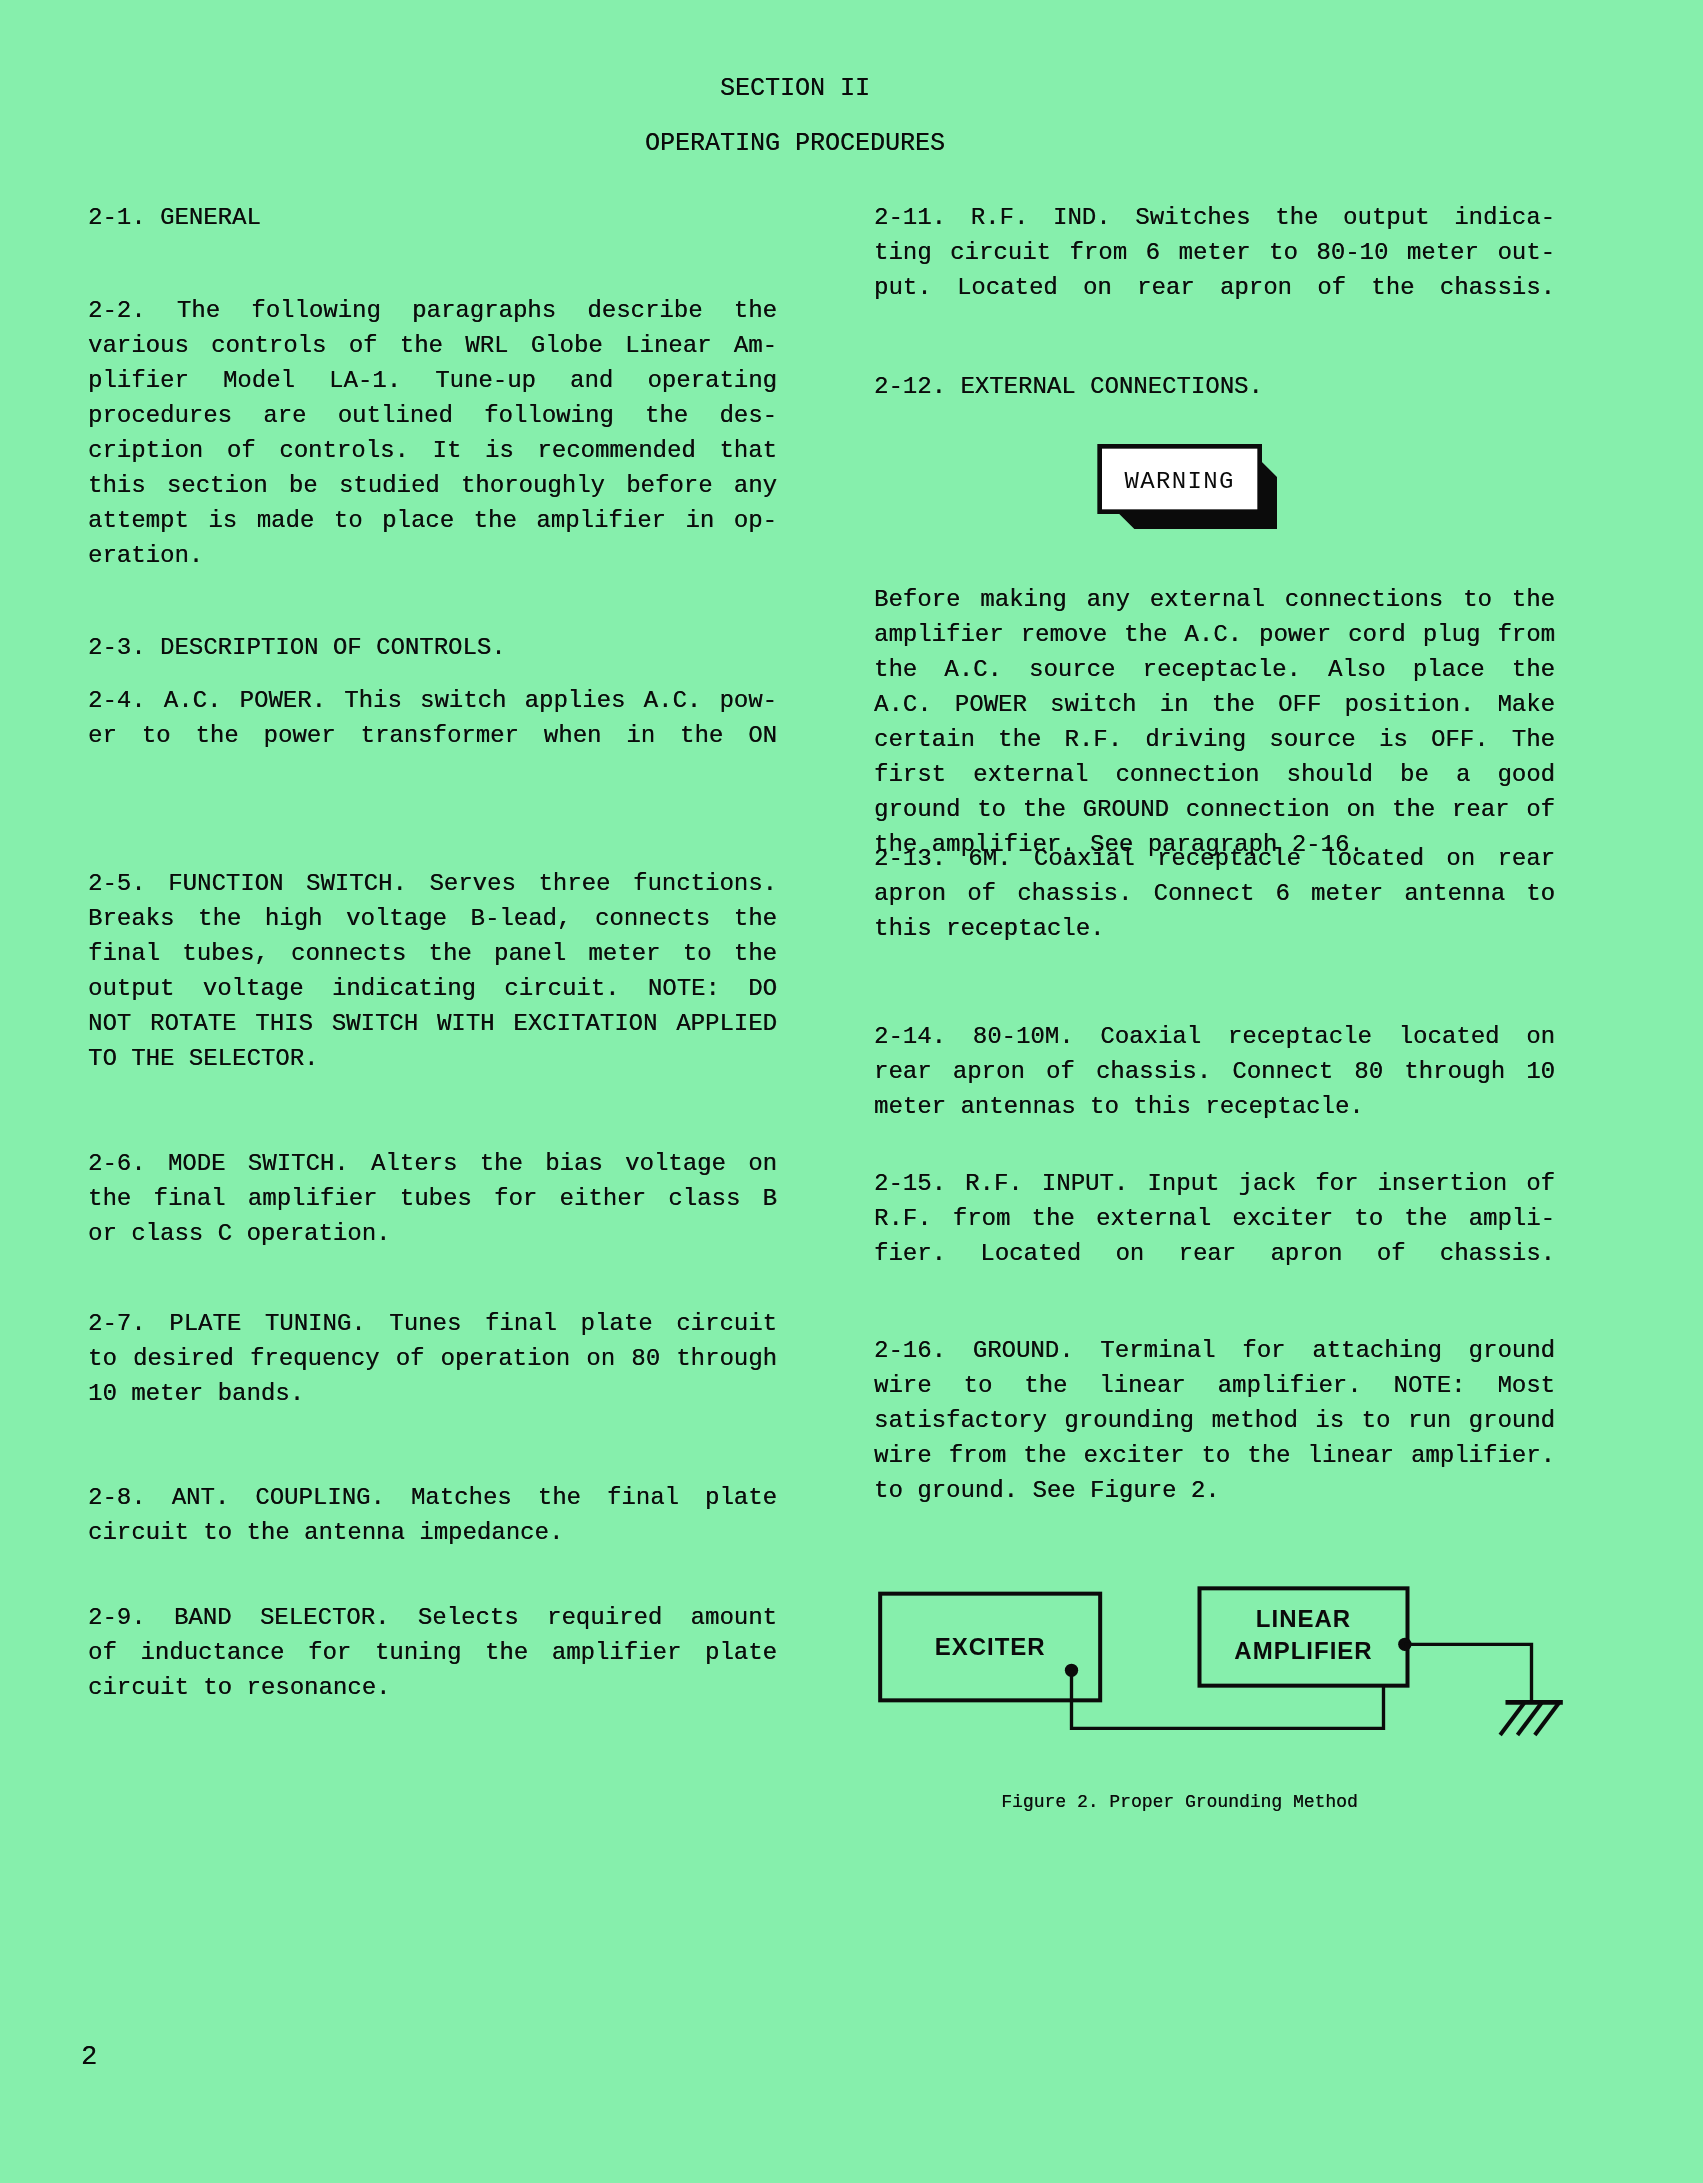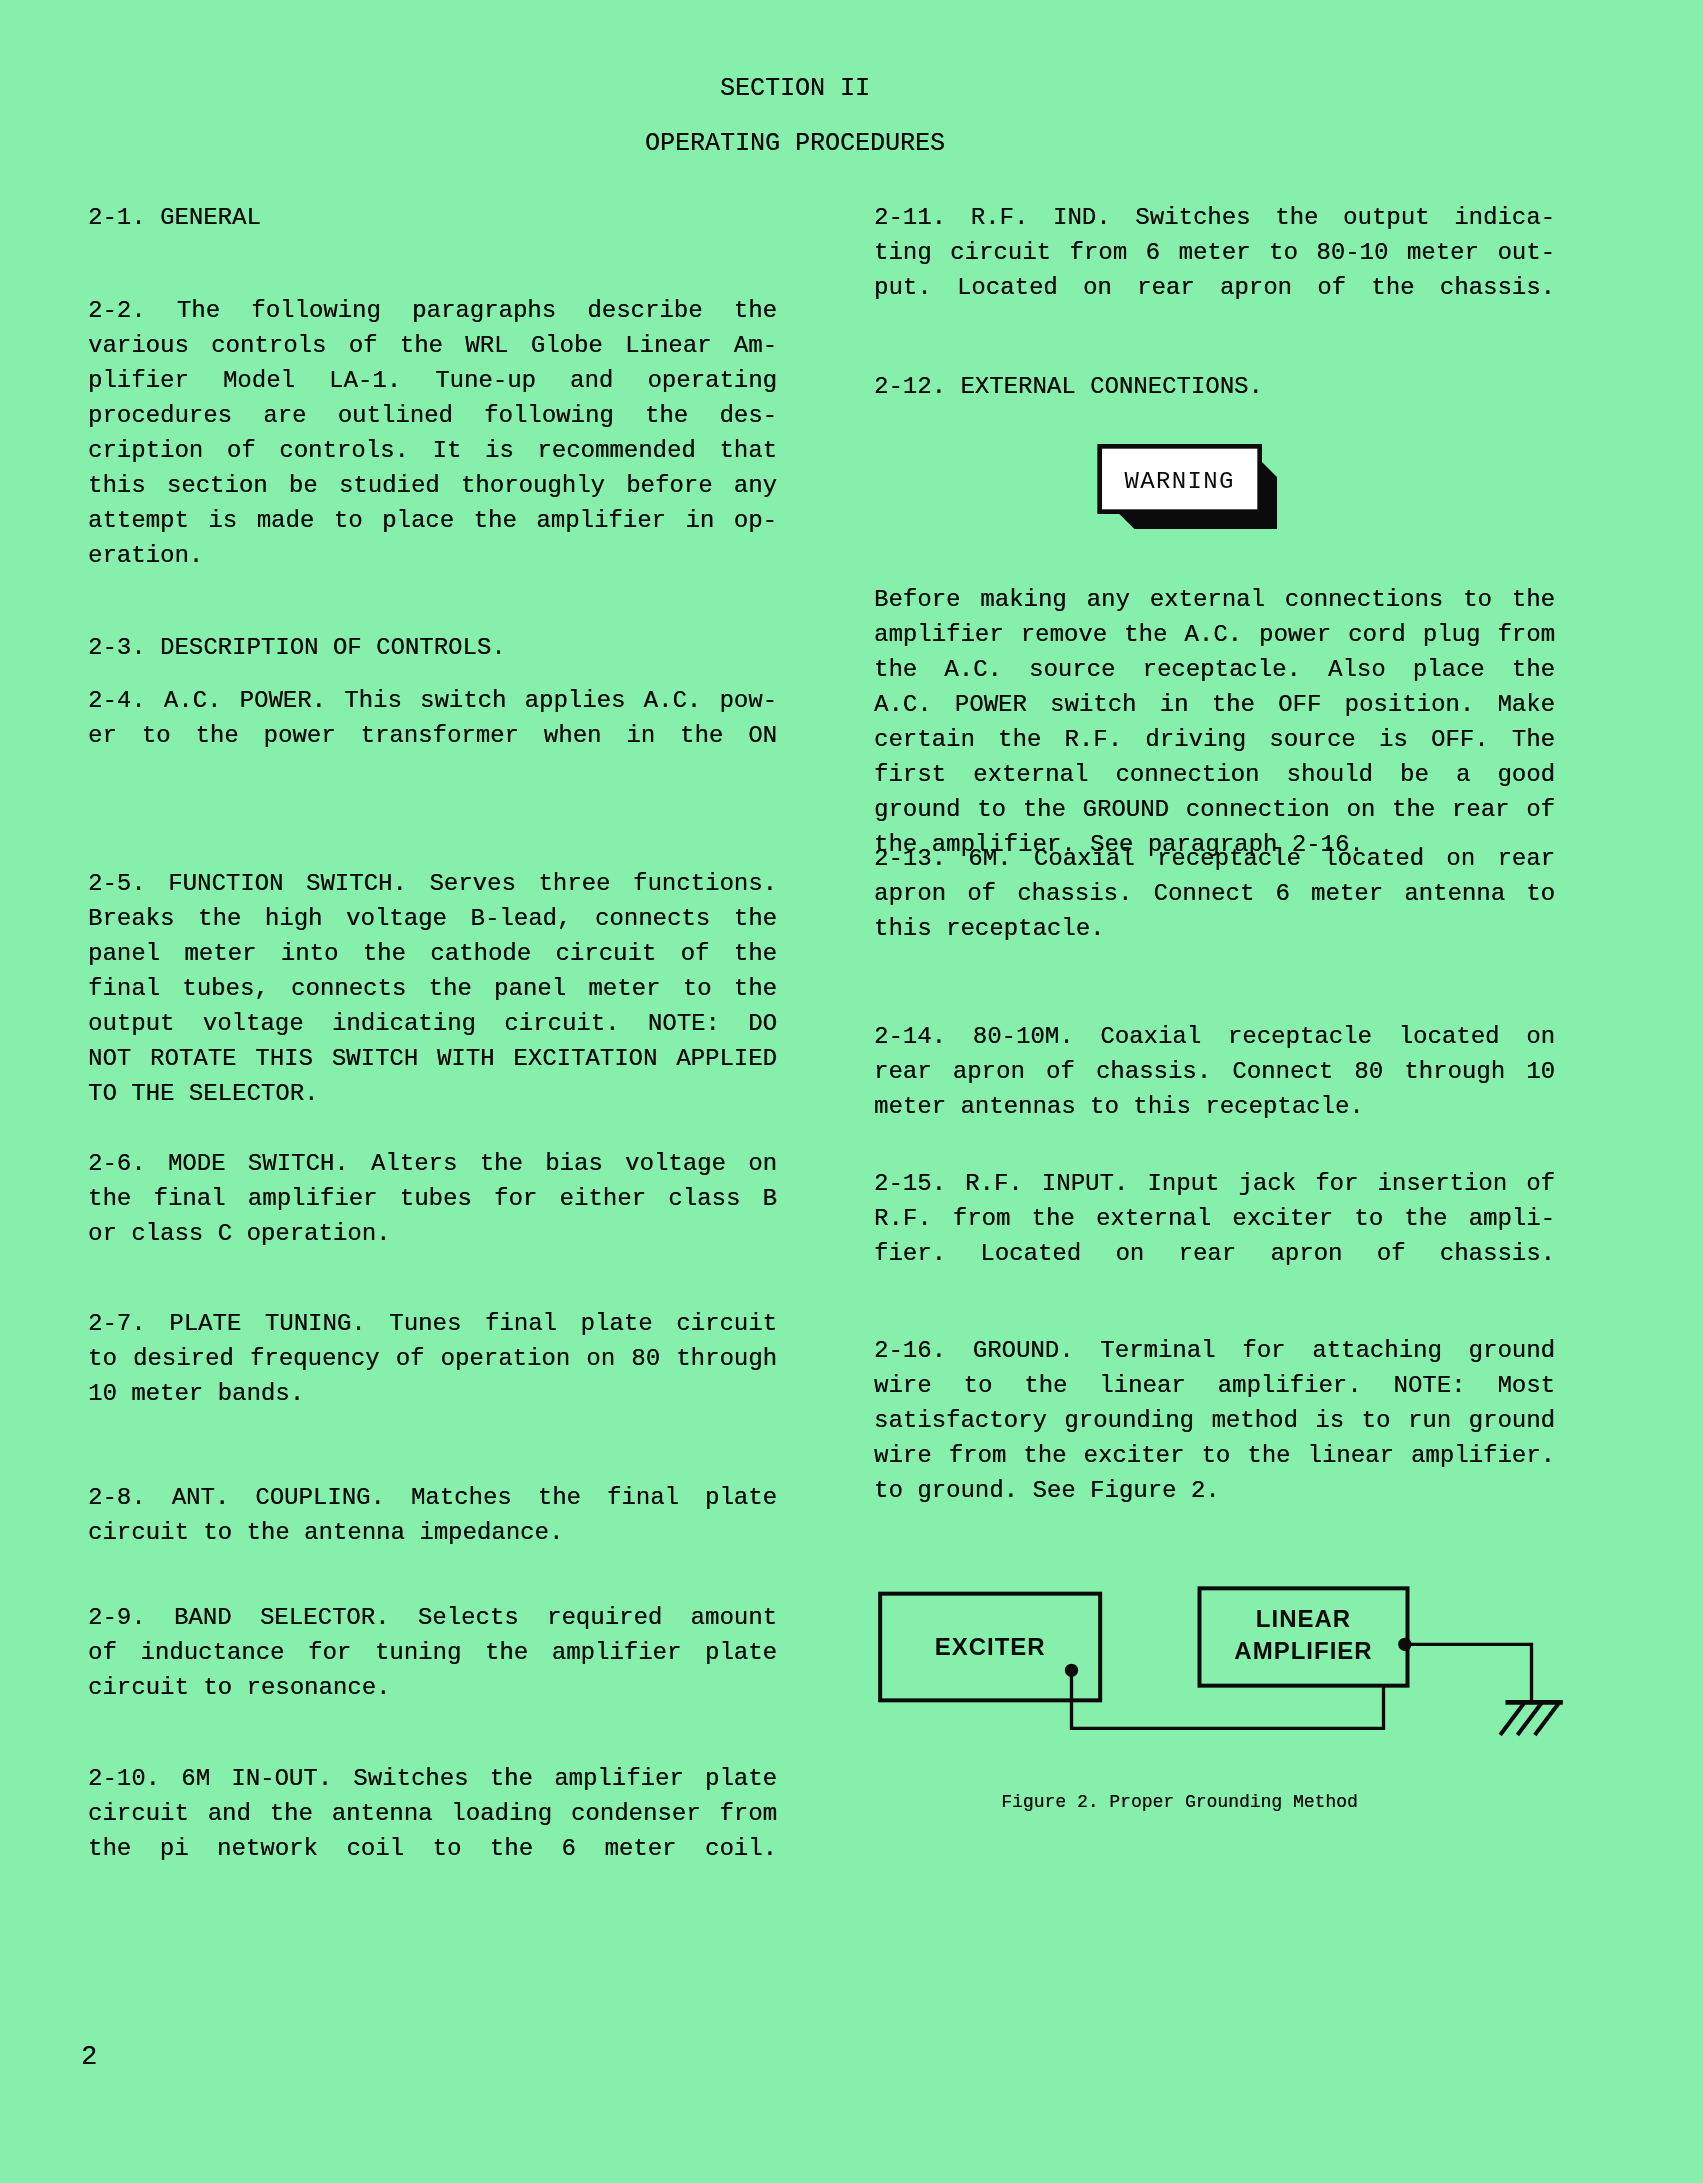--- a/index.html
+++ b/index.html
@@ -76,21 +76,20 @@
         <div class="line nj">eration.</div>
       </div>
       <div class="block heading block-2">2-3. DESCRIPTION OF CONTROLS.</div>
       <div class="block paragraph block-3">
         <div class="line j">2-4. A.C. POWER. This switch applies A.C. pow-</div>
         <div class="line j">er to the power transformer when in the ON</div>
       </div>
       <div class="block paragraph block-4">
         <div class="line j">2-5. FUNCTION SWITCH. Serves three functions.</div>
         <div class="line j">Breaks the high voltage B-lead, connects the</div>
-        <div class="line j">panel meter into the cathode circuit of the</div>
         <div class="line j">final tubes, connects the panel meter to the</div>
         <div class="line j">output voltage indicating circuit. NOTE: DO</div>
         <div class="line j">NOT ROTATE THIS SWITCH WITH EXCITATION APPLIED</div>
         <div class="line nj">TO THE SELECTOR.</div>
       </div>
       <div class="block paragraph block-5">
         <div class="line j">2-6. MODE SWITCH. Alters the bias voltage on</div>
         <div class="line j">the final amplifier tubes for either class B</div>
         <div class="line nj">or class C operation.</div>
       </div>
@@ -100,25 +99,20 @@
         <div class="line nj">10 meter bands.</div>
       </div>
       <div class="block paragraph block-7">
         <div class="line j">2-8. ANT. COUPLING. Matches the final plate</div>
         <div class="line nj">circuit to the antenna impedance.</div>
       </div>
       <div class="block paragraph block-8">
         <div class="line j">2-9. BAND SELECTOR. Selects required amount</div>
         <div class="line j">of inductance for tuning the amplifier plate</div>
         <div class="line nj">circuit to resonance.</div>
-      </div>
-      <div class="block paragraph block-9">
-        <div class="line j">2-10. 6M IN-OUT. Switches the amplifier plate</div>
-        <div class="line j">circuit and the antenna loading condenser from</div>
-        <div class="line j">the pi network coil to the 6 meter coil.</div>
       </div>
     </div>
   <div class="col right" id="col-right">
       <div class="block paragraph block-0">
         <div class="line j">2-11. R.F. IND. Switches the output indica-</div>
         <div class="line j">ting circuit from 6 meter to 80-10 meter out-</div>
         <div class="line j">put. Located on rear apron of the chassis.</div>
       </div>
       <div class="block heading block-1">2-12. EXTERNAL CONNECTIONS.</div>
       <div class="block warning block-2">

